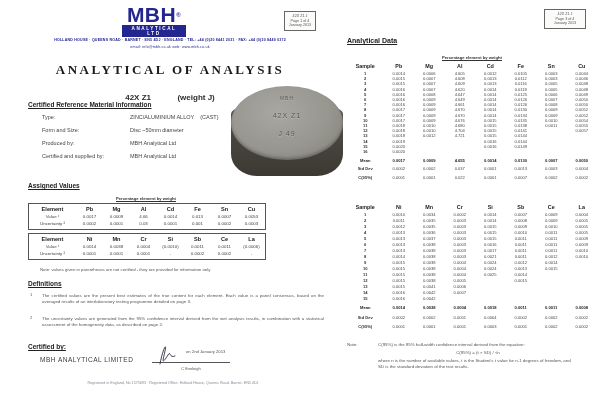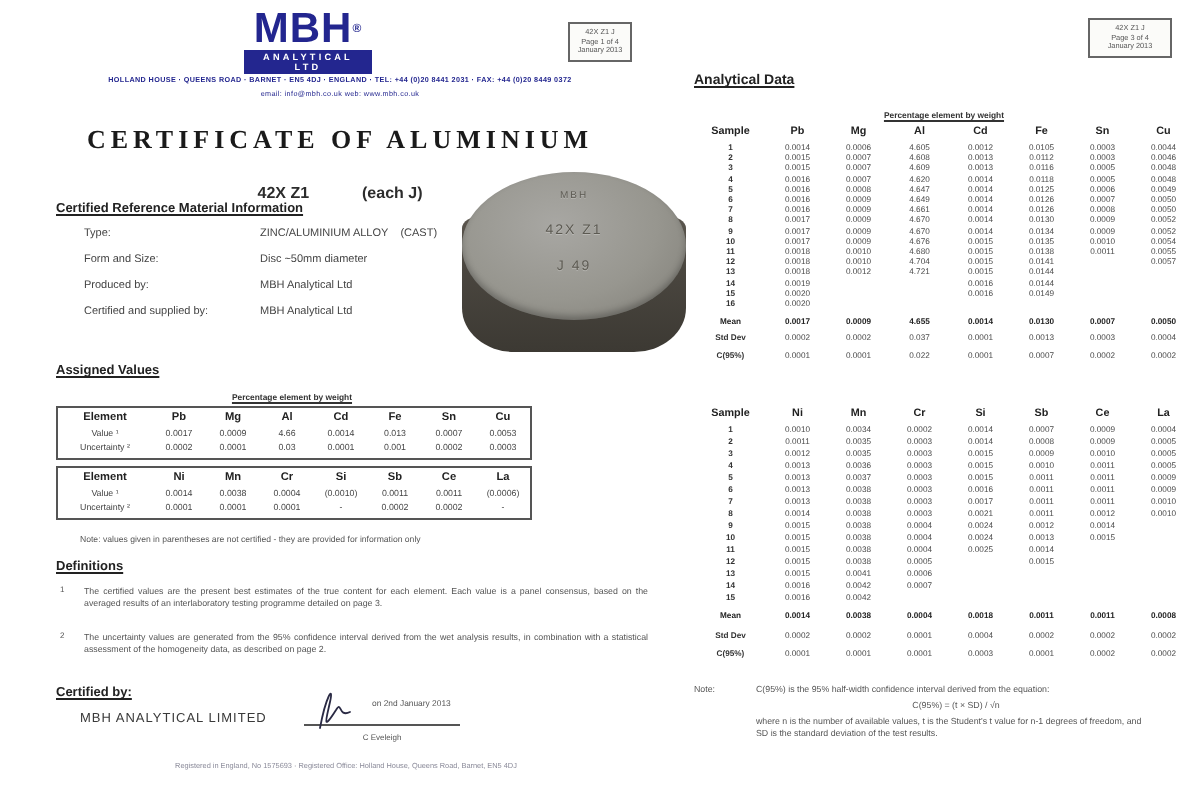--- a/index.html
+++ b/index.html
@@ -76,25 +76,25 @@
 
   <div class="abs page-ref-box" style="left:284px; top:11px; width:32px;">
     <div>42X Z1 J</div>
     <div>Page 1 of 4</div>
     <div>January 2013</div>
   </div>
 
   <div class="abs addr" style="left:10px; top:38px; font-weight:bold;">HOLLAND HOUSE · QUEENS ROAD · BARNET · EN5 4DJ · ENGLAND · TEL: +44 (0)20 8441 2031 · FAX: +44 (0)20 8449 0372</div>
   <div class="abs addr" style="left:10px; top:45px;">email: info@mbh.co.uk    web: www.mbh.co.uk</div>
 
-  <div class="abs title" style="left:10px; top:62px;">CERTIFICATE  OF  ALUMINIUM</div>
+  <div class="abs title" style="left:10px; top:62px;">ANALYTICAL  OF  ANALYSIS</div>
 
   <div class="abs" style="left:10px; top:86px; width:320px; text-align:center;">
     <span class="prodline">42X Z1</span>
-    <span class="prodline" style="margin-left:22px;">(each J)</span>
+    <span class="prodline" style="margin-left:22px;">(weight J)</span>
   </div>
 
   <div class="abs sect" style="left:28px; top:101px;">Certified Reference Material Information</div>
 
   <div class="abs" style="left:42px; top:114px;">
     <div style="margin-bottom:7px;">
       <span class="crm-label abs" style="left:0; width:90px;">Type:</span>
       <span class="crm-value abs" style="left:88px; width:200px;">ZINC/ALUMINIUM ALLOY    (CAST)</span>
     </div>
   </div>

